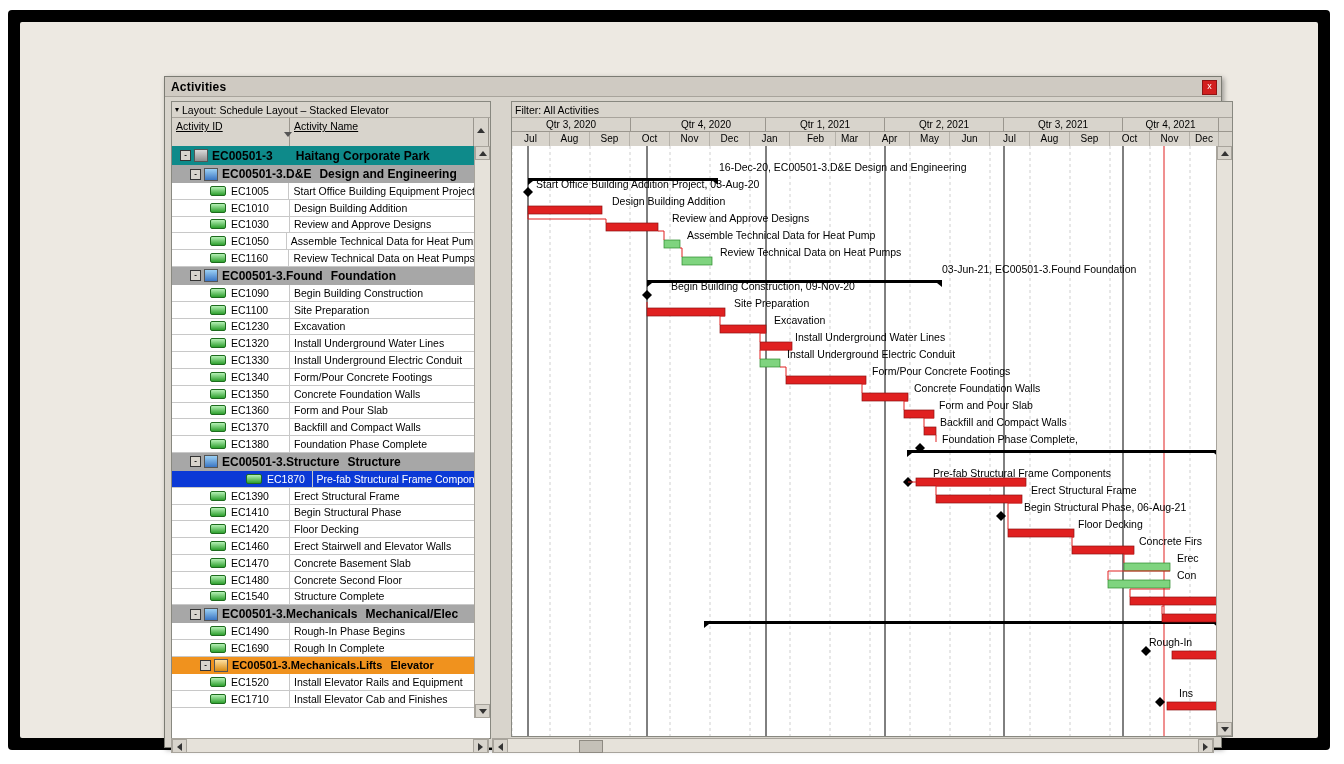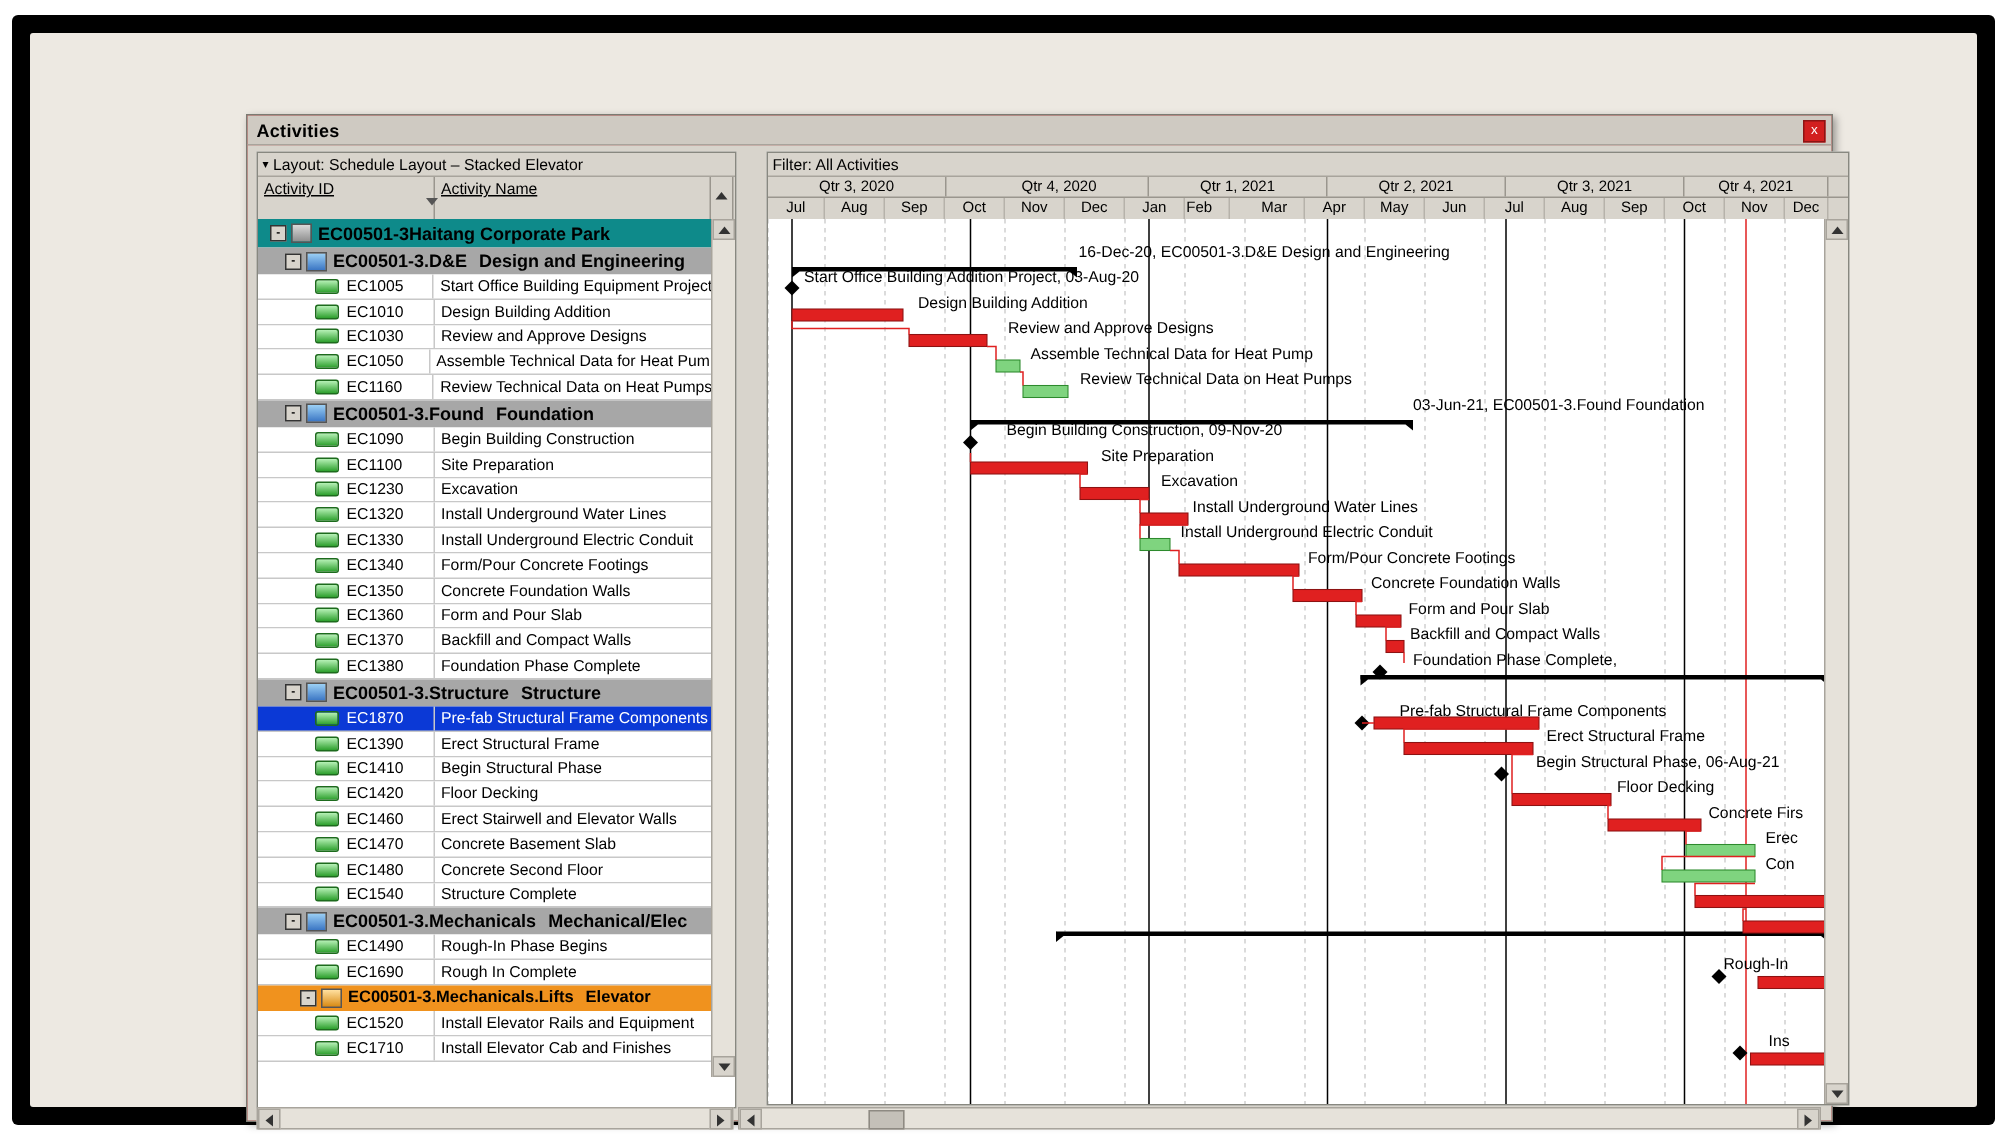--- a/index.html
+++ b/index.html
@@ -32,21 +32,21 @@
     width: 1298px; height: 716px;
     background: #ede9e2;
     border-radius: 2px;
   }
 
   
   #window {
     position: absolute;
     left: 144px; top: 54px;
     width: 1056px; height: 670px;
-    background: #b91c1c;
+    background: #3b82f6;
     border: 1px solid #7b7b73;
     box-shadow: 2px 2px 5px rgba(0,0,0,.35);
   }
   #titlebar {
     position: relative;
     height: 19px;
     background: #cfcac2;
     border-bottom: 1px solid #a8a49c;
     display: flex;
     align-items: center;
@@ -178,21 +178,21 @@
     font-size: 12px;
     height: 18px;
   }
   .row.g2 {
     background: #f0921e;
     font-weight: bold;
     font-size: 11px;
     height: 17px;
   }
   .row.task { background: #ffffff; border-bottom: 1px solid #c8c8c8; }
-  .row.selected { background: #0b39d6; color: #ffffff; }
+  .row.selected { background: #0b39d6; color: #ffffff; padding-left: 36px; }
 
   .expander {
     width: 9px; height: 9px;
     border: 1px solid #333;
     background: #d8d4cc;
     font-size: 8px;
     line-height: 7px;
     text-align: center;
     display: inline-block;
     margin-right: 3px;
@@ -417,21 +417,21 @@
               </div>
             </div>
 
             <div id="spine"></div>
             <div id="rows">
                 <div class="row g0">
                   <span style="width:8px"></span>
                   <span class="expander">-</span>
                   <span class="grp-icon wbs"></span>
                   <span class="g-label">EC00501-3</span>
-                  <span class="g-label" style="margin-left:0">Haitang Corporate Park</span>
+                  <span class="g-label" style="margin-left:23px">Haitang Corporate Park</span>
                 </div>
                 <div class="row g1">
                   <span style="width:18px"></span>
                   <span class="expander">-</span>
                   <span class="grp-icon blue"></span>
                   <span class="g-label">EC00501-3.D&amp;E</span>
                   <span class="g-label" style="margin-left:8px">Design and Engineering</span>
                 </div>
                 <div class="row task">
                   <span class="cell-id">
@@ -714,21 +714,21 @@
                   <div class="qtr" style="left: 611px; width: 96px;">Qtr 4, 2021</div>
                 </div>
               <div id="mon-row">
                   <div class="mon" style="left: 0px; width: 38px;">Jul</div>
                   <div class="mon" style="left: 38px; width: 40px;">Aug</div>
                   <div class="mon" style="left: 78px; width: 40px;">Sep</div>
                   <div class="mon" style="left: 118px; width: 40px;">Oct</div>
                   <div class="mon" style="left: 158px; width: 40px;">Nov</div>
                   <div class="mon" style="left: 198px; width: 40px;">Dec</div>
                   <div class="mon" style="left: 238px; width: 40px;">Jan</div>
-                  <div class="mon" style="left: 268px; width: 40px;">Feb</div>
+                  <div class="mon" style="left: 284px; width: 40px;">Feb</div>
                   <div class="mon" style="left: 318px; width: 40px;">Mar</div>
                   <div class="mon" style="left: 358px; width: 40px;">Apr</div>
                   <div class="mon" style="left: 398px; width: 40px;">May</div>
                   <div class="mon" style="left: 438px; width: 40px;">Jun</div>
                   <div class="mon" style="left: 478px; width: 40px;">Jul</div>
                   <div class="mon" style="left: 518px; width: 40px;">Aug</div>
                   <div class="mon" style="left: 558px; width: 40px;">Sep</div>
                   <div class="mon" style="left: 598px; width: 40px;">Oct</div>
                   <div class="mon" style="left: 638px; width: 40px;">Nov</div>
                   <div class="mon" style="left: 678px; width: 29px;">Dec</div>

